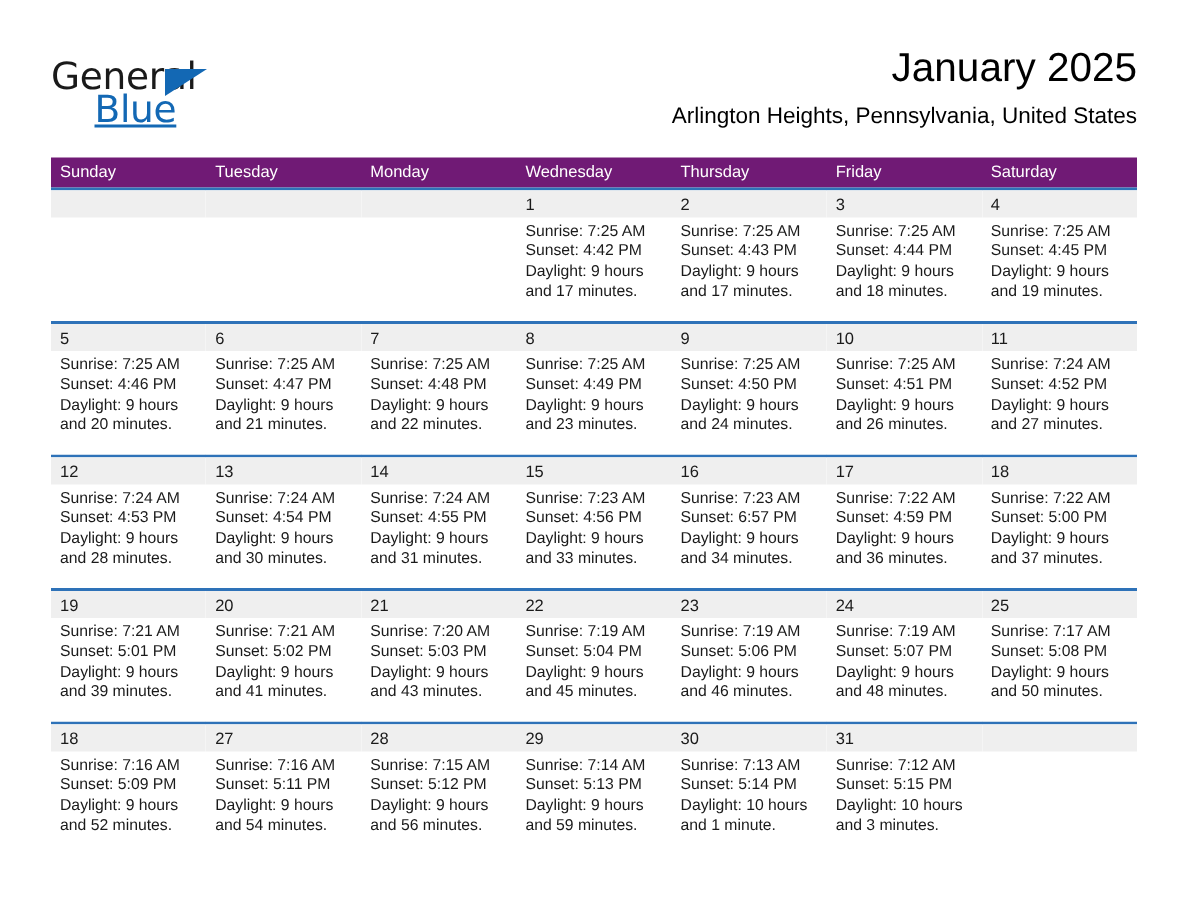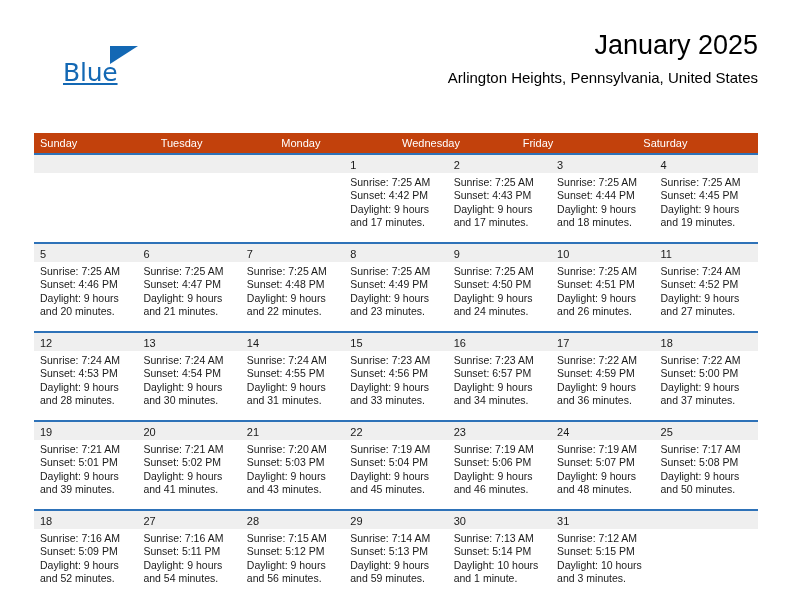--- a/index.html
+++ b/index.html
@@ -93,23 +93,22 @@
 
   
   .calendar {
     position: absolute;
     left: 34px;
     top: 105px;
     width: 724px;
   }
   .weekday-row {
     display: flex;
-    background: #c2410c;
+    background: #701a75;
     height: 20px;
-    margin-top: 28px;
   }
   .weekday {
     flex: 1 1 0;
     color: #ffffff;
     font-size: 11px;
     line-height: 20px;
     padding-left: 6px;
     box-sizing: border-box;
     white-space: nowrap;
     overflow: hidden;
@@ -154,38 +153,40 @@
   }
 </style>
 </head>
 <body>
 
 <div class="page">
 
   <div class="masthead">
 
     <div class="brand">
+      <span class="brand-general">General</span>
       <span class="brand-triangle"></span>
       <span class="brand-blue">Blue</span>
     </div>
 
     <div class="title-block">
       <div class="cal-title">January 2025</div>
       <div class="cal-subtitle">Arlington Heights, Pennsylvania, United States</div>
     </div>
 
   </div>
 
   <div class="calendar">
 
     <div class="weekday-row">
       <div class="weekday">Sunday</div>
       <div class="weekday">Tuesday</div>
       <div class="weekday">Monday</div>
       <div class="weekday">Wednesday</div>
+      <div class="weekday">Thursday</div>
       <div class="weekday">Friday</div>
       <div class="weekday">Saturday</div>
     </div>
 
     <div class="week">
       <div class="daycell empty">
         <div class="daynum-band"><span class="daynum"></span></div>
       </div>
       <div class="daycell empty">
         <div class="daynum-band"><span class="daynum"></span></div>

